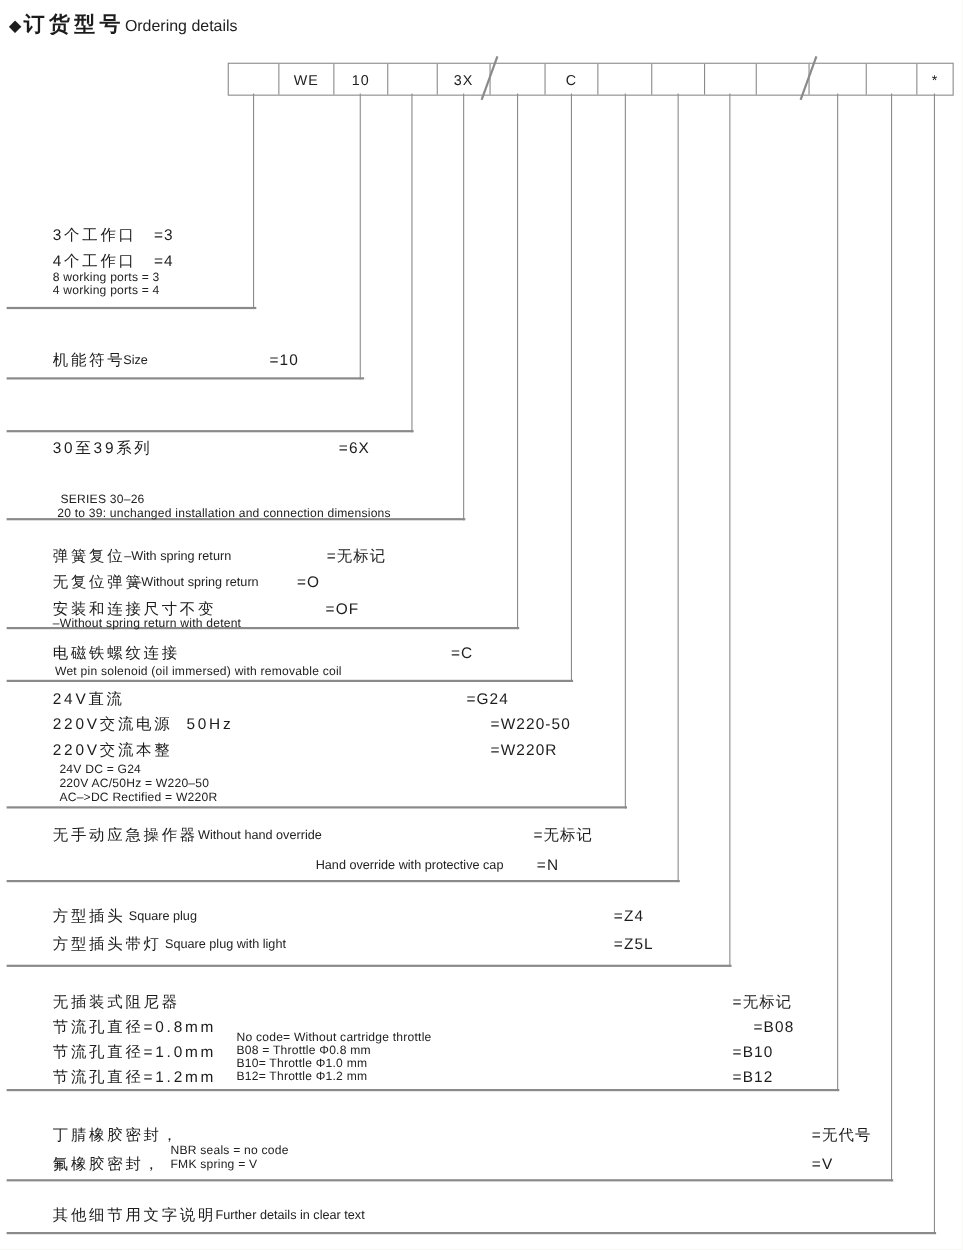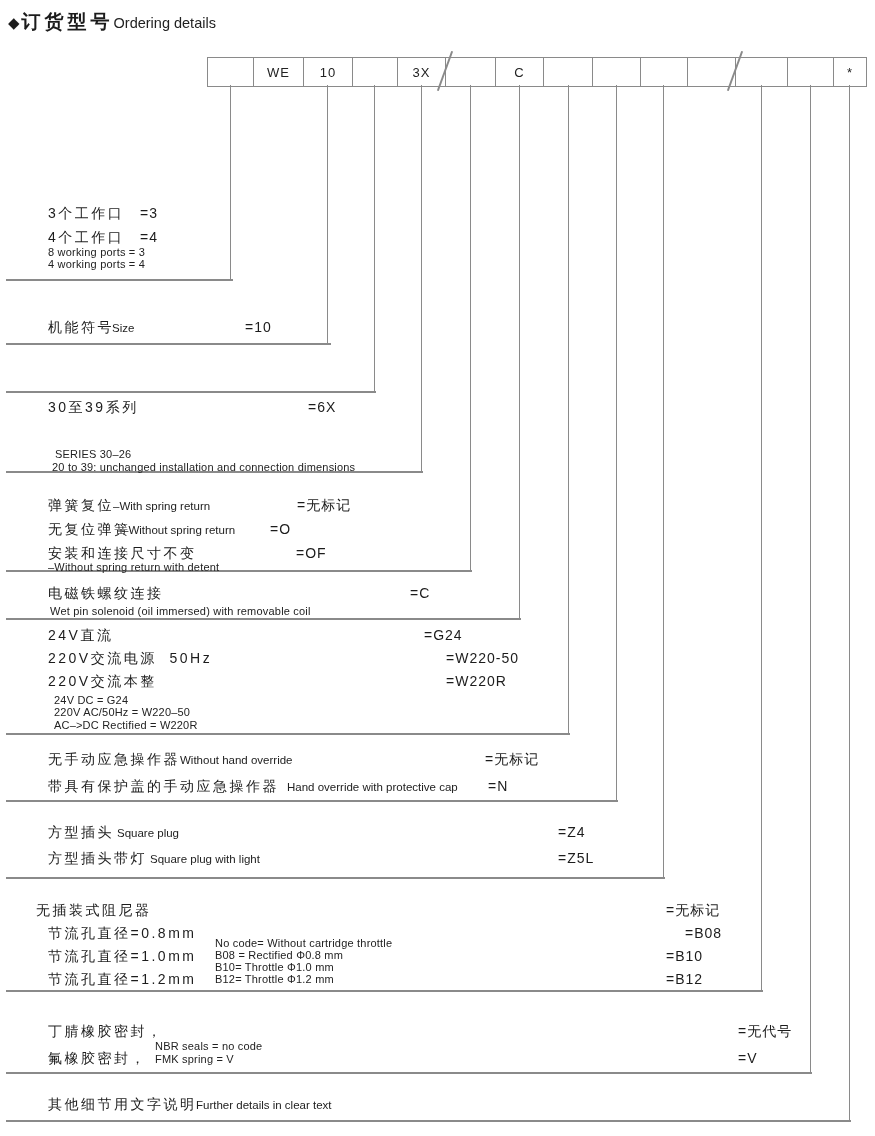--- a/index.html
+++ b/index.html
@@ -122,41 +122,40 @@
   <span class="abs code" style="left:446px;top:650px">=W220-50</span>
   <span class="abs zh" style="left:48px;top:673px">220V交流本整</span>
   <span class="abs code" style="left:446px;top:673px">=W220R</span>
   <span class="abs sm" style="left:54px;top:694px">24V DC = G24</span>
   <span class="abs sm" style="left:54px;top:706px">220V AC/50Hz = W220–50</span>
   <span class="abs sm" style="left:54px;top:719px">AC–&gt;DC Rectified = W220R</span>
 
   <span class="abs zh" style="left:48px;top:751px">无手动应急操作器</span>
   <span class="abs mid" style="left:180px;top:754px">Without hand override</span>
   <span class="abs code" style="left:485px;top:751px">=无标记</span>
-  <span class="abs zh" style="left:48px;top:778px">带具有保护盖的手动应急操作器</span>
   <span class="abs mid" style="left:287px;top:781px">Hand override with protective cap</span>
   <span class="abs code" style="left:488px;top:778px">=N</span>
 
   <span class="abs zh" style="left:48px;top:824px">方型插头</span>
   <span class="abs mid" style="left:117px;top:827px">Square plug</span>
   <span class="abs code" style="left:558px;top:824px">=Z4</span>
   <span class="abs zh" style="left:48px;top:850px">方型插头带灯</span>
   <span class="abs mid" style="left:150px;top:853px">Square plug with light</span>
   <span class="abs code" style="left:558px;top:850px">=Z5L</span>
 
-  <span class="abs zh" style="left:36px;top:902px">无插装式阻尼器</span>
+  <span class="abs zh" style="left:48px;top:902px">无插装式阻尼器</span>
   <span class="abs code" style="left:666px;top:902px">=无标记</span>
   <span class="abs zh" style="left:48px;top:925px">节流孔直径=0.8mm</span>
   <span class="abs code" style="left:685px;top:925px">=B08</span>
   <span class="abs zh" style="left:48px;top:948px">节流孔直径=1.0mm</span>
   <span class="abs code" style="left:666px;top:948px">=B10</span>
   <span class="abs zh" style="left:48px;top:971px">节流孔直径=1.2mm</span>
   <span class="abs code" style="left:666px;top:971px">=B12</span>
   <span class="abs sm" style="left:215px;top:937px">No code= Without cartridge throttle</span>
-  <span class="abs sm" style="left:215px;top:949px">B08 = Rectified Φ0.8 mm</span>
+  <span class="abs sm" style="left:215px;top:949px">B08 = Throttle Φ0.8 mm</span>
   <span class="abs sm" style="left:215px;top:961px">B10= Throttle Φ1.0 mm</span>
   <span class="abs sm" style="left:215px;top:973px">B12= Throttle Φ1.2 mm</span>
 
   <span class="abs zh" style="left:48px;top:1023px">丁腈橡胶密封，</span>
   <span class="abs code" style="left:738px;top:1023px">=无代号</span>
   <span class="abs zh" style="left:48px;top:1050px">氟橡胶密封，</span>
   <span class="abs code" style="left:738px;top:1050px">=V</span>
   <span class="abs sm" style="left:155px;top:1040px">NBR seals = no code</span>
   <span class="abs sm" style="left:155px;top:1053px">FMK spring = V</span>
 

